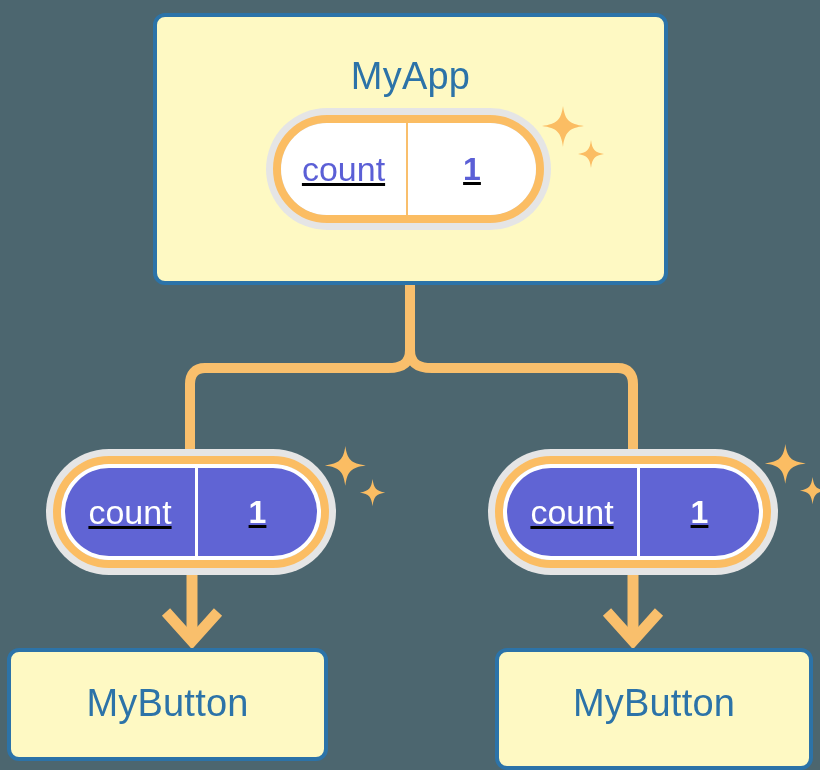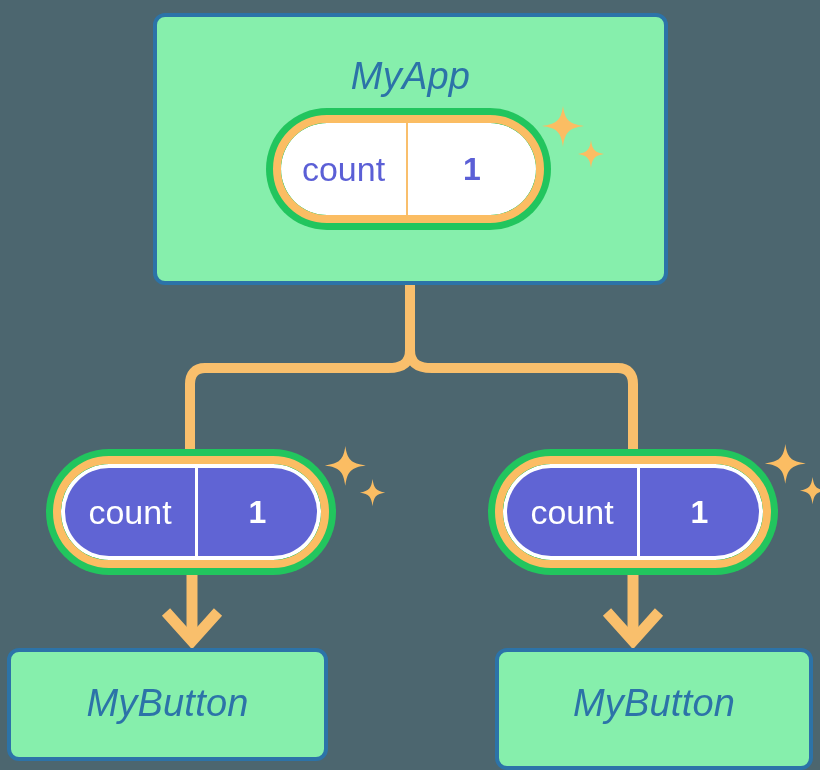--- a/index.html
+++ b/index.html
@@ -24,25 +24,24 @@
   #connectors {
     position: absolute;
     left: 0; top: 0;
     width: 820px; height: 770px;
     pointer-events: none;
   }
 
   
   .card {
     position: absolute;
-    background: #86efac;
+    background: #fef9c3;
     border: 4px solid #2c73a8;
     border-radius: 12px;
     box-sizing: border-box;
-    font-style: italic;
   }
   #card-myapp {
     left: 153px;
     top: 13px;
     width: 515px;
     height: 272px;
   }
   #card-btn-left {
     left: 7px;
     top: 648px;
@@ -70,23 +69,24 @@
   #card-myapp .card-title { top: 38px; }
   #card-btn-left .card-title  { top: 30px; }
   #card-btn-right .card-title { top: 30px; }
 
   
   .pill {
     position: absolute;
     box-sizing: border-box;
     border-radius: 999px;
     
-    background: #22c55e;
+    background: #e5e5e5;
     padding: 7px;
     display: flex;
+    text-decoration: underline;
   }
   .pill-ring {
     flex: 1 1 auto;
     box-sizing: border-box;
     border-radius: 999px;
     border: 8px solid #fbbd63;
     display: flex;
     overflow: hidden;
   }
   .pill-inner {

